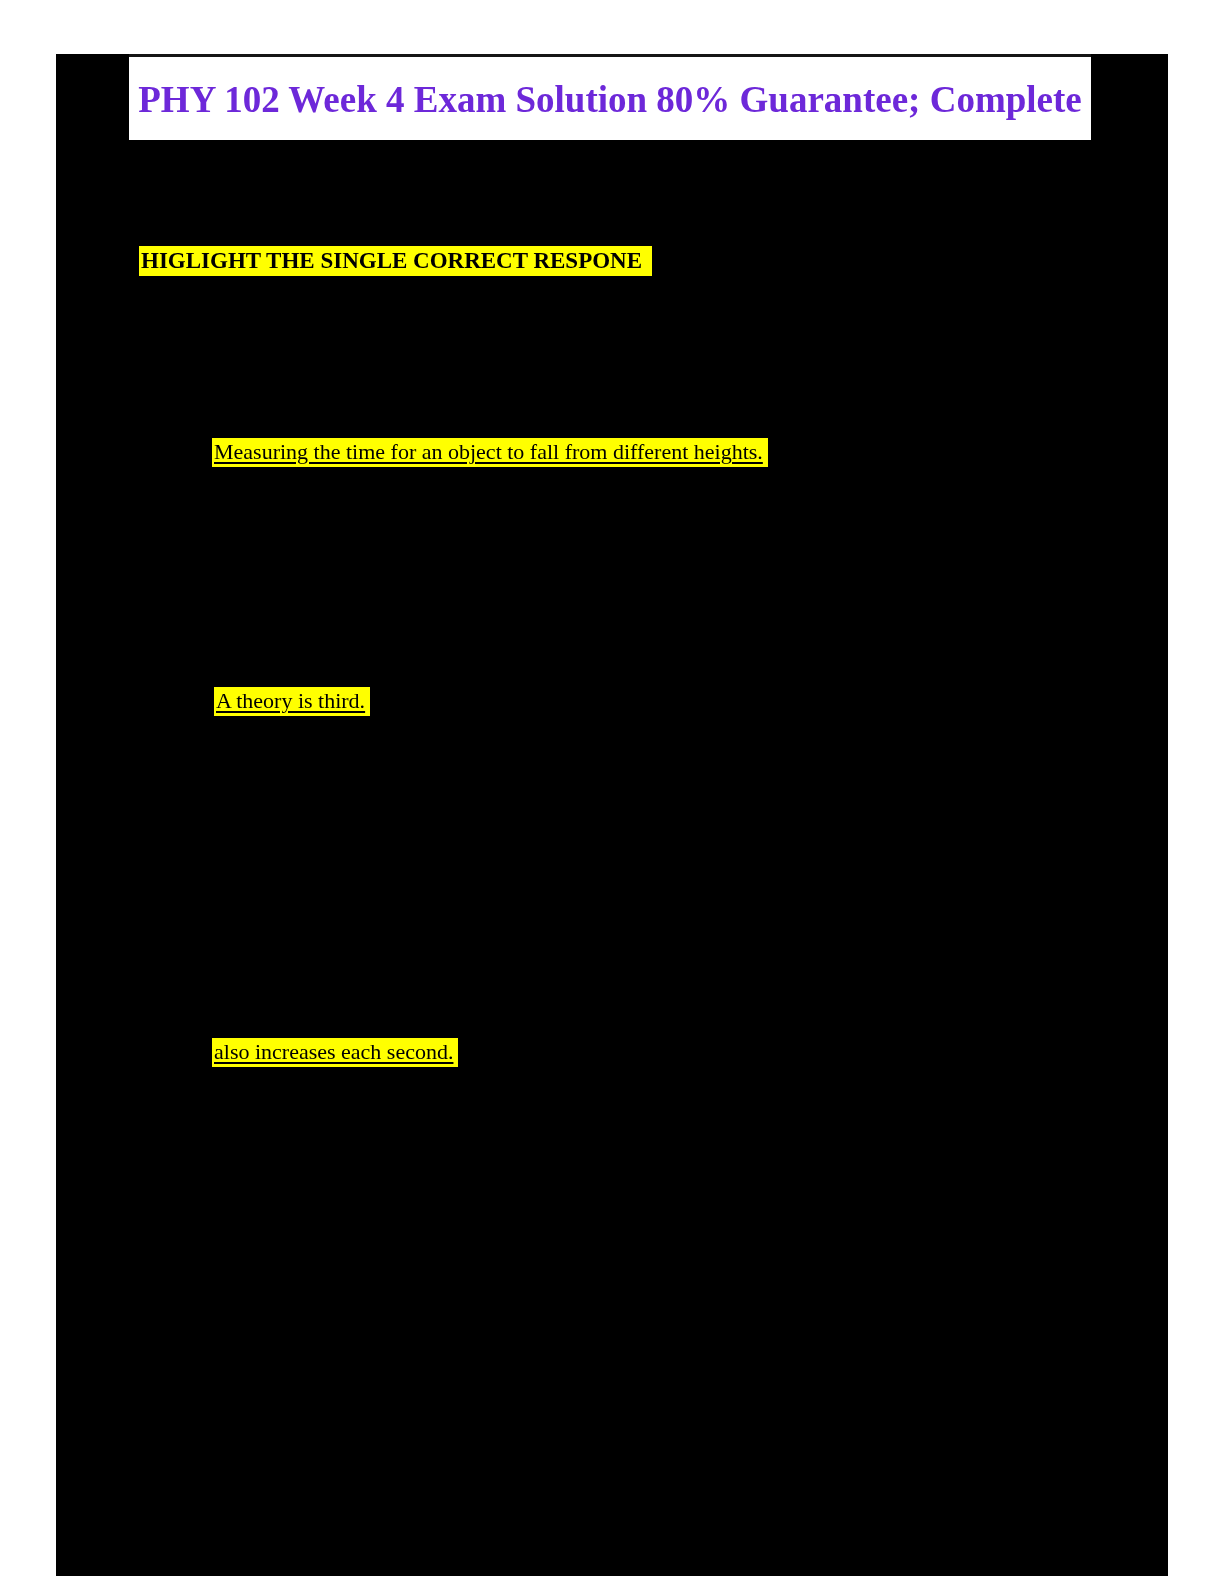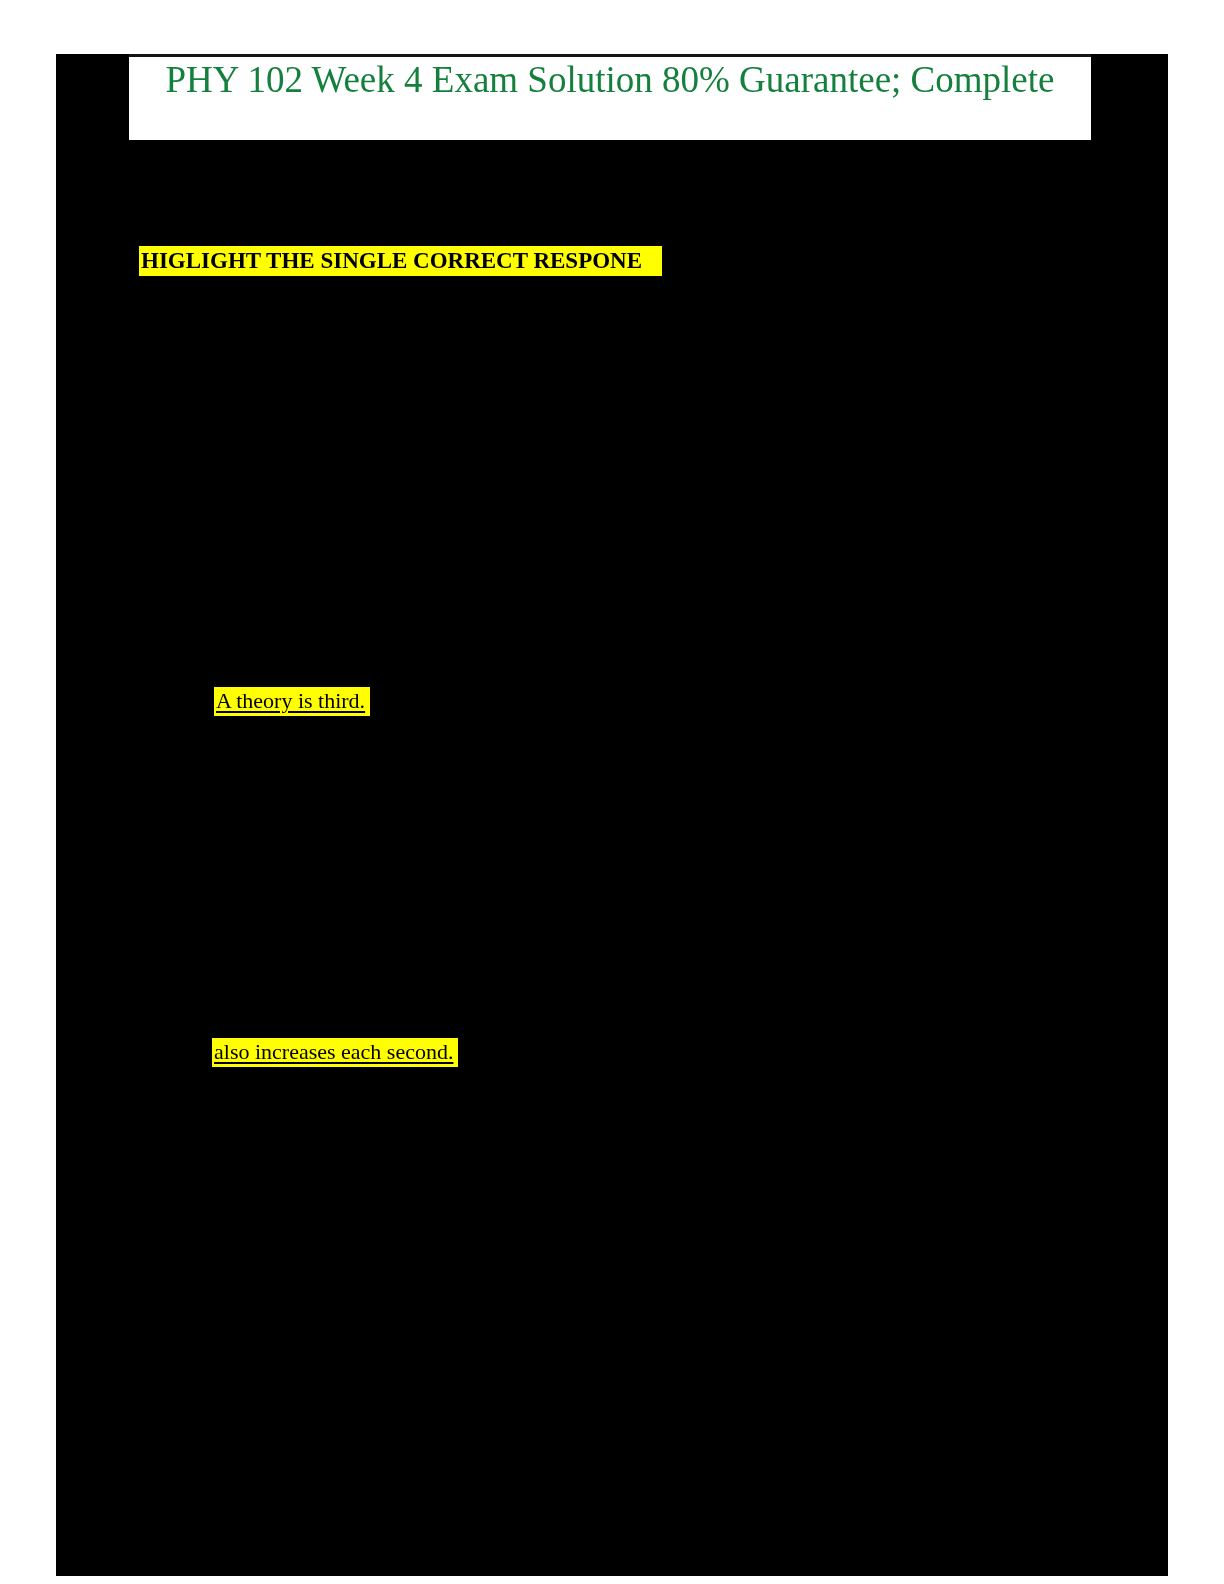--- a/index.html
+++ b/index.html
@@ -31,40 +31,41 @@
     top: 0px;
     width: 962px;
     height: 86px;
     background: #ffffff;
     border-top: 3px solid #151515;
     box-sizing: border-box;
     text-align: center;
     padding-top: 2px;
   }
   .title-line {
-    font-weight: normal;
+    font-weight: bold;
     font-size: 37px;
     line-height: 41px;
-    color: #15803d;
+    color: #6d28d9;
     white-space: nowrap;
+    margin-top: 20px;
   }
   .hl {
     position: absolute;
     display: inline-block;
     background: #ffff00;
     color: #000000;
     white-space: nowrap;
   }
   .hl-header {
     left: 83px;
     top: 192px;
     font-weight: bold;
     font-size: 23px;
     line-height: 25px;
-    padding: 2px 20px 3px 2px;
+    padding: 2px 10px 3px 2px;
   }
   .hl-answer {
     font-size: 22px;
     line-height: 24px;
     padding: 2px 5px 3px 2px;
     text-decoration: underline;
     text-decoration-thickness: 1.5px;
     text-underline-offset: 3px;
   }
   .hl-answer.a1 { left: 156px; top: 384px; }
@@ -77,20 +78,21 @@
 
 <div class="canvas">
   <div class="doc-page">
 
     <div class="title-box">
       <div class="title-line">PHY 102 Week 4 Exam Solution 80% Guarantee; Complete</div>
     </div>
 
     <span class="hl hl-header">HIGLIGHT THE SINGLE CORRECT RESPONE</span>
 
+    <span class="hl hl-answer a1">Measuring the time for an object to fall from different heights.</span>
 
     <span class="hl hl-answer a2">A theory is third.</span>
 
 
     <span class="hl hl-answer a4">also increases each second.</span>
 
   </div>
 </div>
 
 </body></html>

